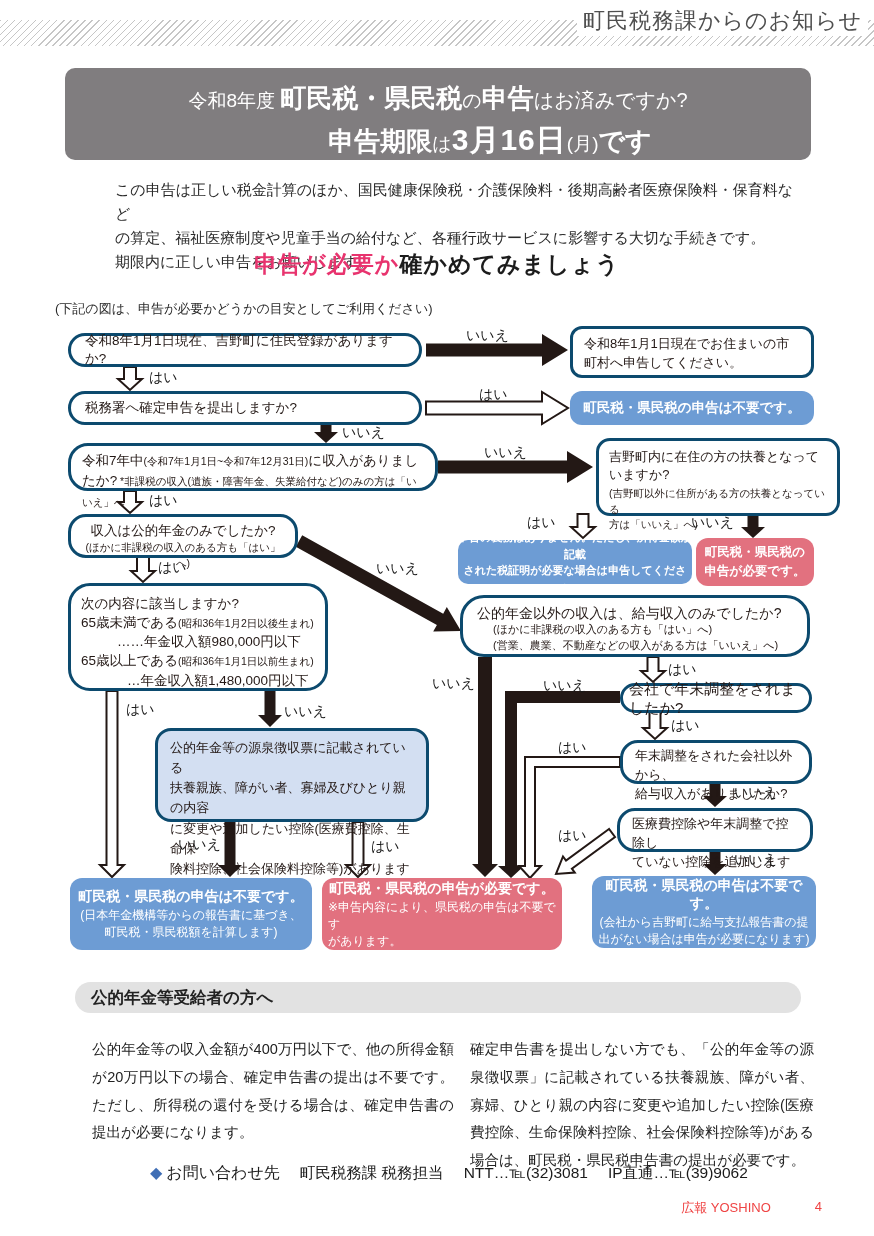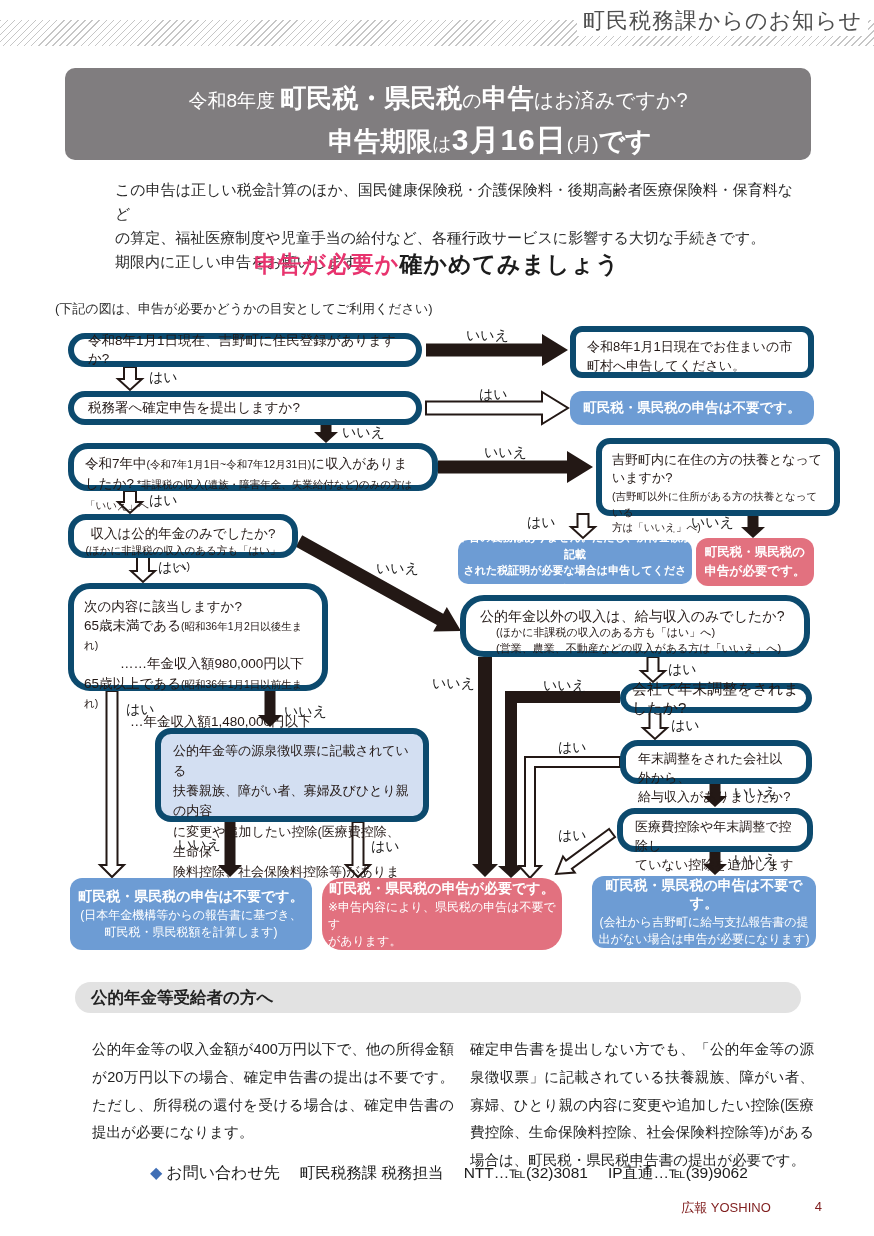--- a/index.html
+++ b/index.html
@@ -30,21 +30,21 @@
   .heading-pink { color:#e8336e; }
   .heading-black { color:#1c1c1c; }
 
   .figure-note { position:absolute; left:55px; top:300px; font-size:13px; color:#2a2a2a; }
 
   
   #flow-arrows { position:absolute; left:0; top:320px; pointer-events:none; }
   .arrow-solid { fill:#231815; }
   .arrow-outline { fill:#ffffff; stroke:#231815; stroke-width:2; stroke-linejoin:miter; }
 
-  .fbox { position:absolute; background:#fff; border:6px solid #0c4a6e; font-size:13.5px;
+  .fbox { position:absolute; background:#fff; border:3px solid #0c4a6e; font-size:13.5px;
     line-height:1.3; }
   .pill { display:flex; align-items:center; padding:0 14px; }
   .fbox .sub { font-size:10.5px; }
   .pre { white-space:pre-line; }
 
   .filled { border:none; color:#fff; display:flex; flex-direction:column; justify-content:center;
     align-items:center; text-align:center; }
   .blue  { background:#6d9cd4; }
   .pink  { background:#e2717f; }
   .lightblue { background:#d3dff2; }
@@ -62,21 +62,21 @@
     color:#222; }
   .col-left  { left:92px;  width:362px; }
   .col-right { left:470px; width:344px; }
 
   
   .contact { position:absolute; left:150px; top:1163px; display:flex; align-items:baseline;
     gap:20px; font-size:15.5px; color:#1a1a1a; white-space:nowrap; }
   .contact .diamond { color:#3f6eb5; font-size:16px; }
   .contact .c-label { font-weight:normal; font-size:16px; margin-left:-16px; }
   .footer { position:absolute; right:52px; top:1199px; display:flex; gap:44px;
-    font-size:13px; color:#7f1d1d; }
+    font-size:13px; color:#ef4444; }
 </style>
 </head>
 <body>
 
 <div id="page">
 
   <div class="hatch-band"></div>
   <div class="banner-text">町民税務課からのお知らせ</div>
 
   <div class="title-box">
@@ -177,21 +177,21 @@
 扶養親族、障がい者、寡婦及びひとり親の内容
 に変更や追加したい控除(医療費控除、生命保
 険料控除、社会保険料控除等)がありますか?</span></div>
 
   <div class="fbox filled blue result" style="left:70px;top:878px;width:242px;height:72px;border-radius:12px;padding:6px 6px;">
     <div class="main">町民税・県民税の申告は不要です。</div>
     <div class="rsub">(日本年金機構等からの報告書に基づき、
 町民税・県民税額を計算します)</div>
   </div>
 
-  <div class="fbox filled pink result" style="left:322px;top:878px;width:240px;height:72px;border-radius:20px;padding:6px 6px;">
+  <div class="fbox filled pink result" style="left:322px;top:878px;width:240px;height:72px;border-radius:12px;padding:6px 6px;">
     <div class="main">町民税・県民税の申告が必要です。</div>
     <div class="rsub" style="text-align:left;">※申告内容により、県民税の申告は不要です
 があります。</div>
   </div>
 
   <div class="fbox filled blue result" style="left:592px;top:876px;width:224px;height:72px;border-radius:12px;padding:6px 4px;">
     <div class="main">町民税・県民税の申告は不要です。</div>
     <div class="rsub">(会社から吉野町に給与支払報告書の提
 出がない場合は申告が必要になります)</div>
   </div>

